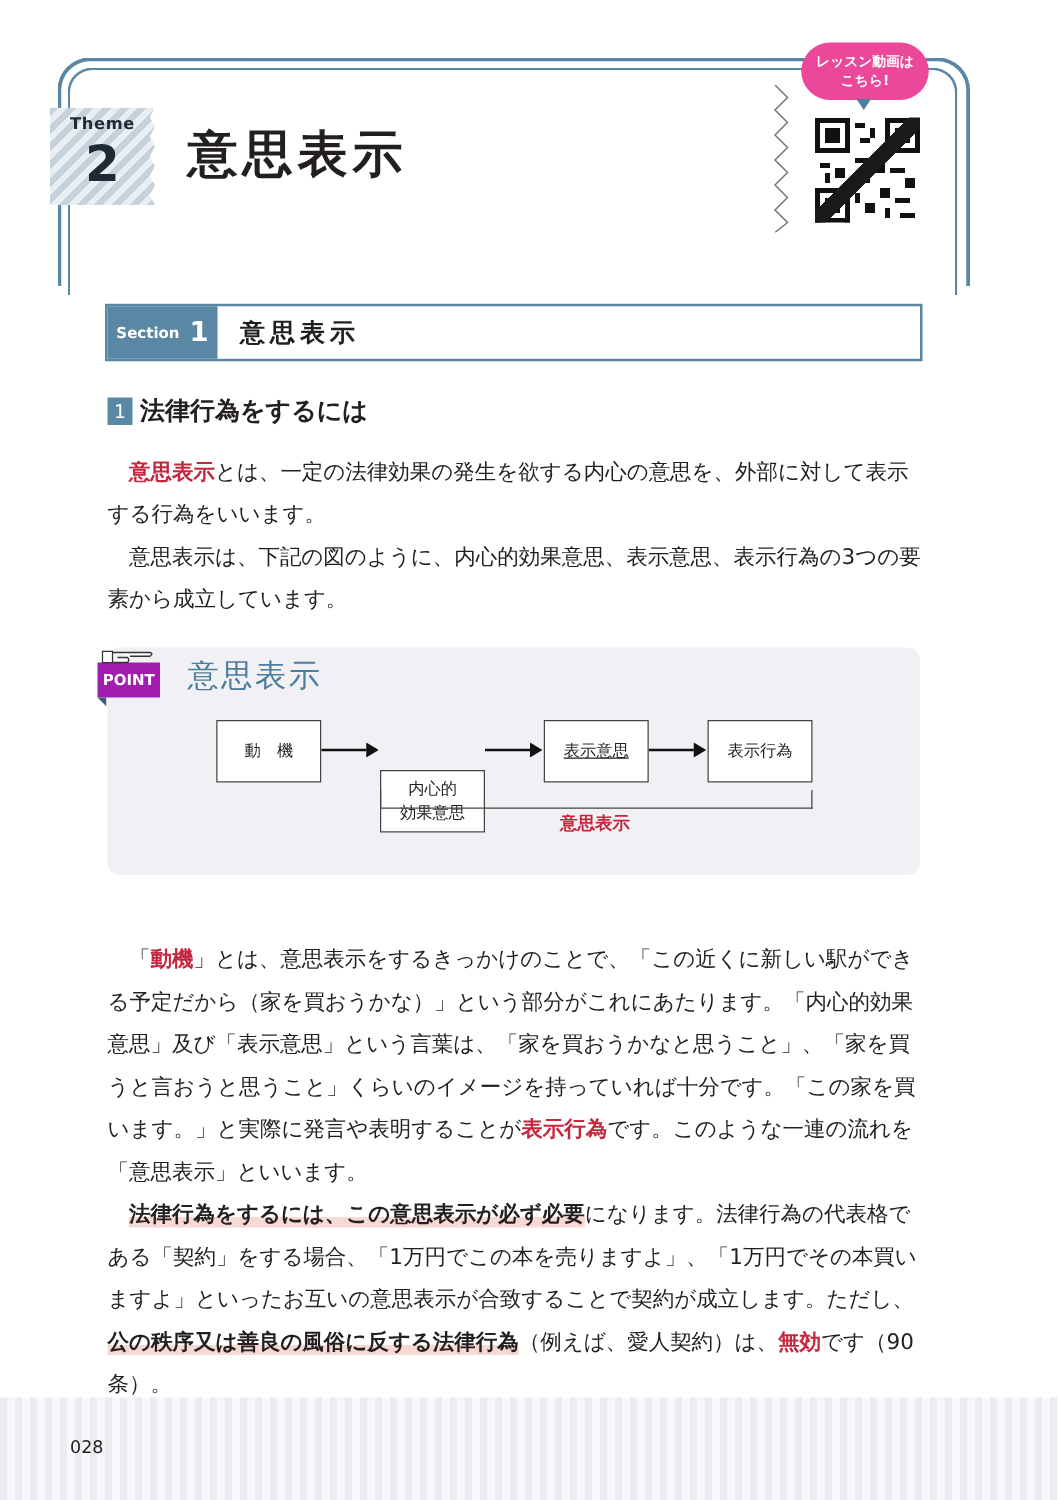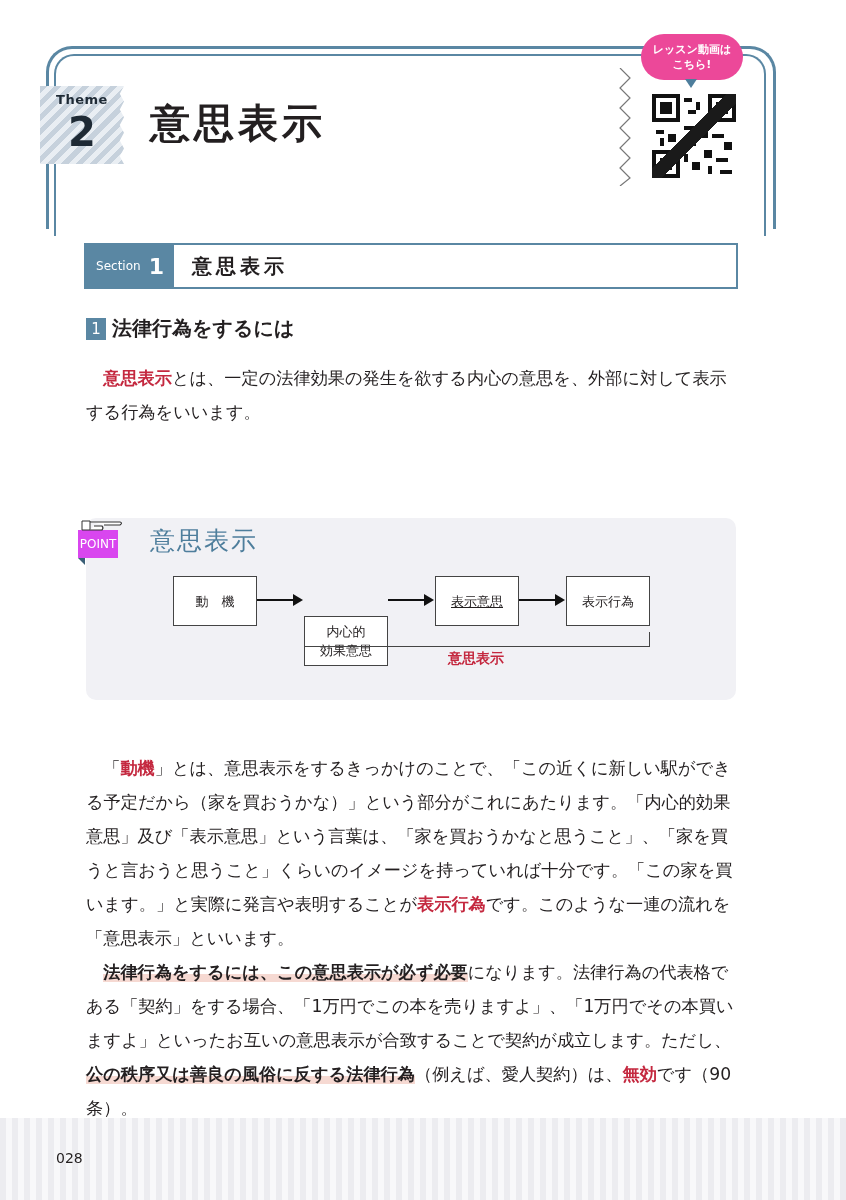--- a/index.html
+++ b/index.html
@@ -50,21 +50,21 @@
 
     
     .section-bar {
       position: absolute; left: 84px; top: 243px; width: 650px; height: 42px;
       border: 2px solid #5a87a3; background: #fff; display: flex;
     }
     .section-tag {
       width: 88px; height: 42px; background: #5a87a3; color: #fff;
       display: flex; align-items: center; justify-content: center; gap: 8px;
     }
-    .section-tag .s-label { font-size: 12px; font-weight: normal; }
+    .section-tag .s-label { font-size: 12px; font-weight: bold; }
     .section-tag .s-num { font-size: 22px; font-weight: bold; }
     .section-title {
       padding-left: 18px; line-height: 42px; font-size: 20px; font-weight: bold; letter-spacing: 4px;
     }
     
     .subhead { position: absolute; left: 86px; top: 315px; display: flex; align-items: center; }
     .subhead .num {
       width: 20px; height: 22px; background: #5a87a3; color: #fff; font-size: 15px;
       display: flex; align-items: center; justify-content: center; margin-right: 6px;
     }
@@ -77,22 +77,22 @@
     .p { text-indent: 1em; margin: 0; }
     .red { color: #c4283f; font-weight: bold; }
     .hl { font-weight: bold; background: linear-gradient(transparent 60%, #f6d9d2 60%); }
 
     
     .point-box {
       position: absolute; left: 86px; top: 518px; width: 650px; height: 182px;
       background: #f1f1f5; border-radius: 10px;
     }
     .point-tag {
-      position: absolute; left: 78px; top: 530px; width: 40px; height: 28px;
-      background: #d946ef; color: #fff; font-size: 12px; font-weight: normal;
+      position: absolute; left: 78px; top: 530px; width: 50px; height: 28px;
+      background: #a21caf; color: #fff; font-size: 12px; font-weight: bold;
       display: flex; align-items: center; justify-content: center;
     }
     .point-tag::after {
       content: ""; position: absolute; left: 0; bottom: -7px;
       border-top: 7px solid #3a5f77; border-left: 7px solid transparent;
     }
     .point-hand { position: absolute; left: 80px; top: 518px; }
     .point-title {
       position: absolute; left: 150px; top: 524px; font-size: 25px; color: #4e7e9c; letter-spacing: 2px;
     }
@@ -188,20 +188,21 @@
   <div class="section-title">意思表示</div>
 </div>
 
 <div class="subhead">
   <span class="num">1</span>
   <span class="txt">法律行為をするには</span>
 </div>
 
 <div class="body-text" style="top: 361px;">
   <p class="p"><span class="red">意思表示</span><span>とは、一定の法律効果の発生を欲する内心の意思を、外部に対して表示する行為をいいます。</span></p>
+  <p class="p">意思表示は、下記の図のように、内心的効果意思、表示意思、表示行為の3つの要素から成立しています。</p>
 </div>
 
 <div class="point-box"></div>
 <div class="point-tag">POINT</div>
 <svg class="point-hand" width="44" height="16" viewBox="0 0 44 16">
   <path d="M2 3 H10 V12 H2 Z" fill="#fff" stroke="#333" stroke-width="1"></path>
   <path d="M10 4 H40 Q43 5 40 7 H24 M10 12 H22 Q24 10 22 8 H14" fill="#fff" stroke="#333" stroke-width="1.1"></path>
 </svg>
 <div class="point-title">意思表示</div>
 

